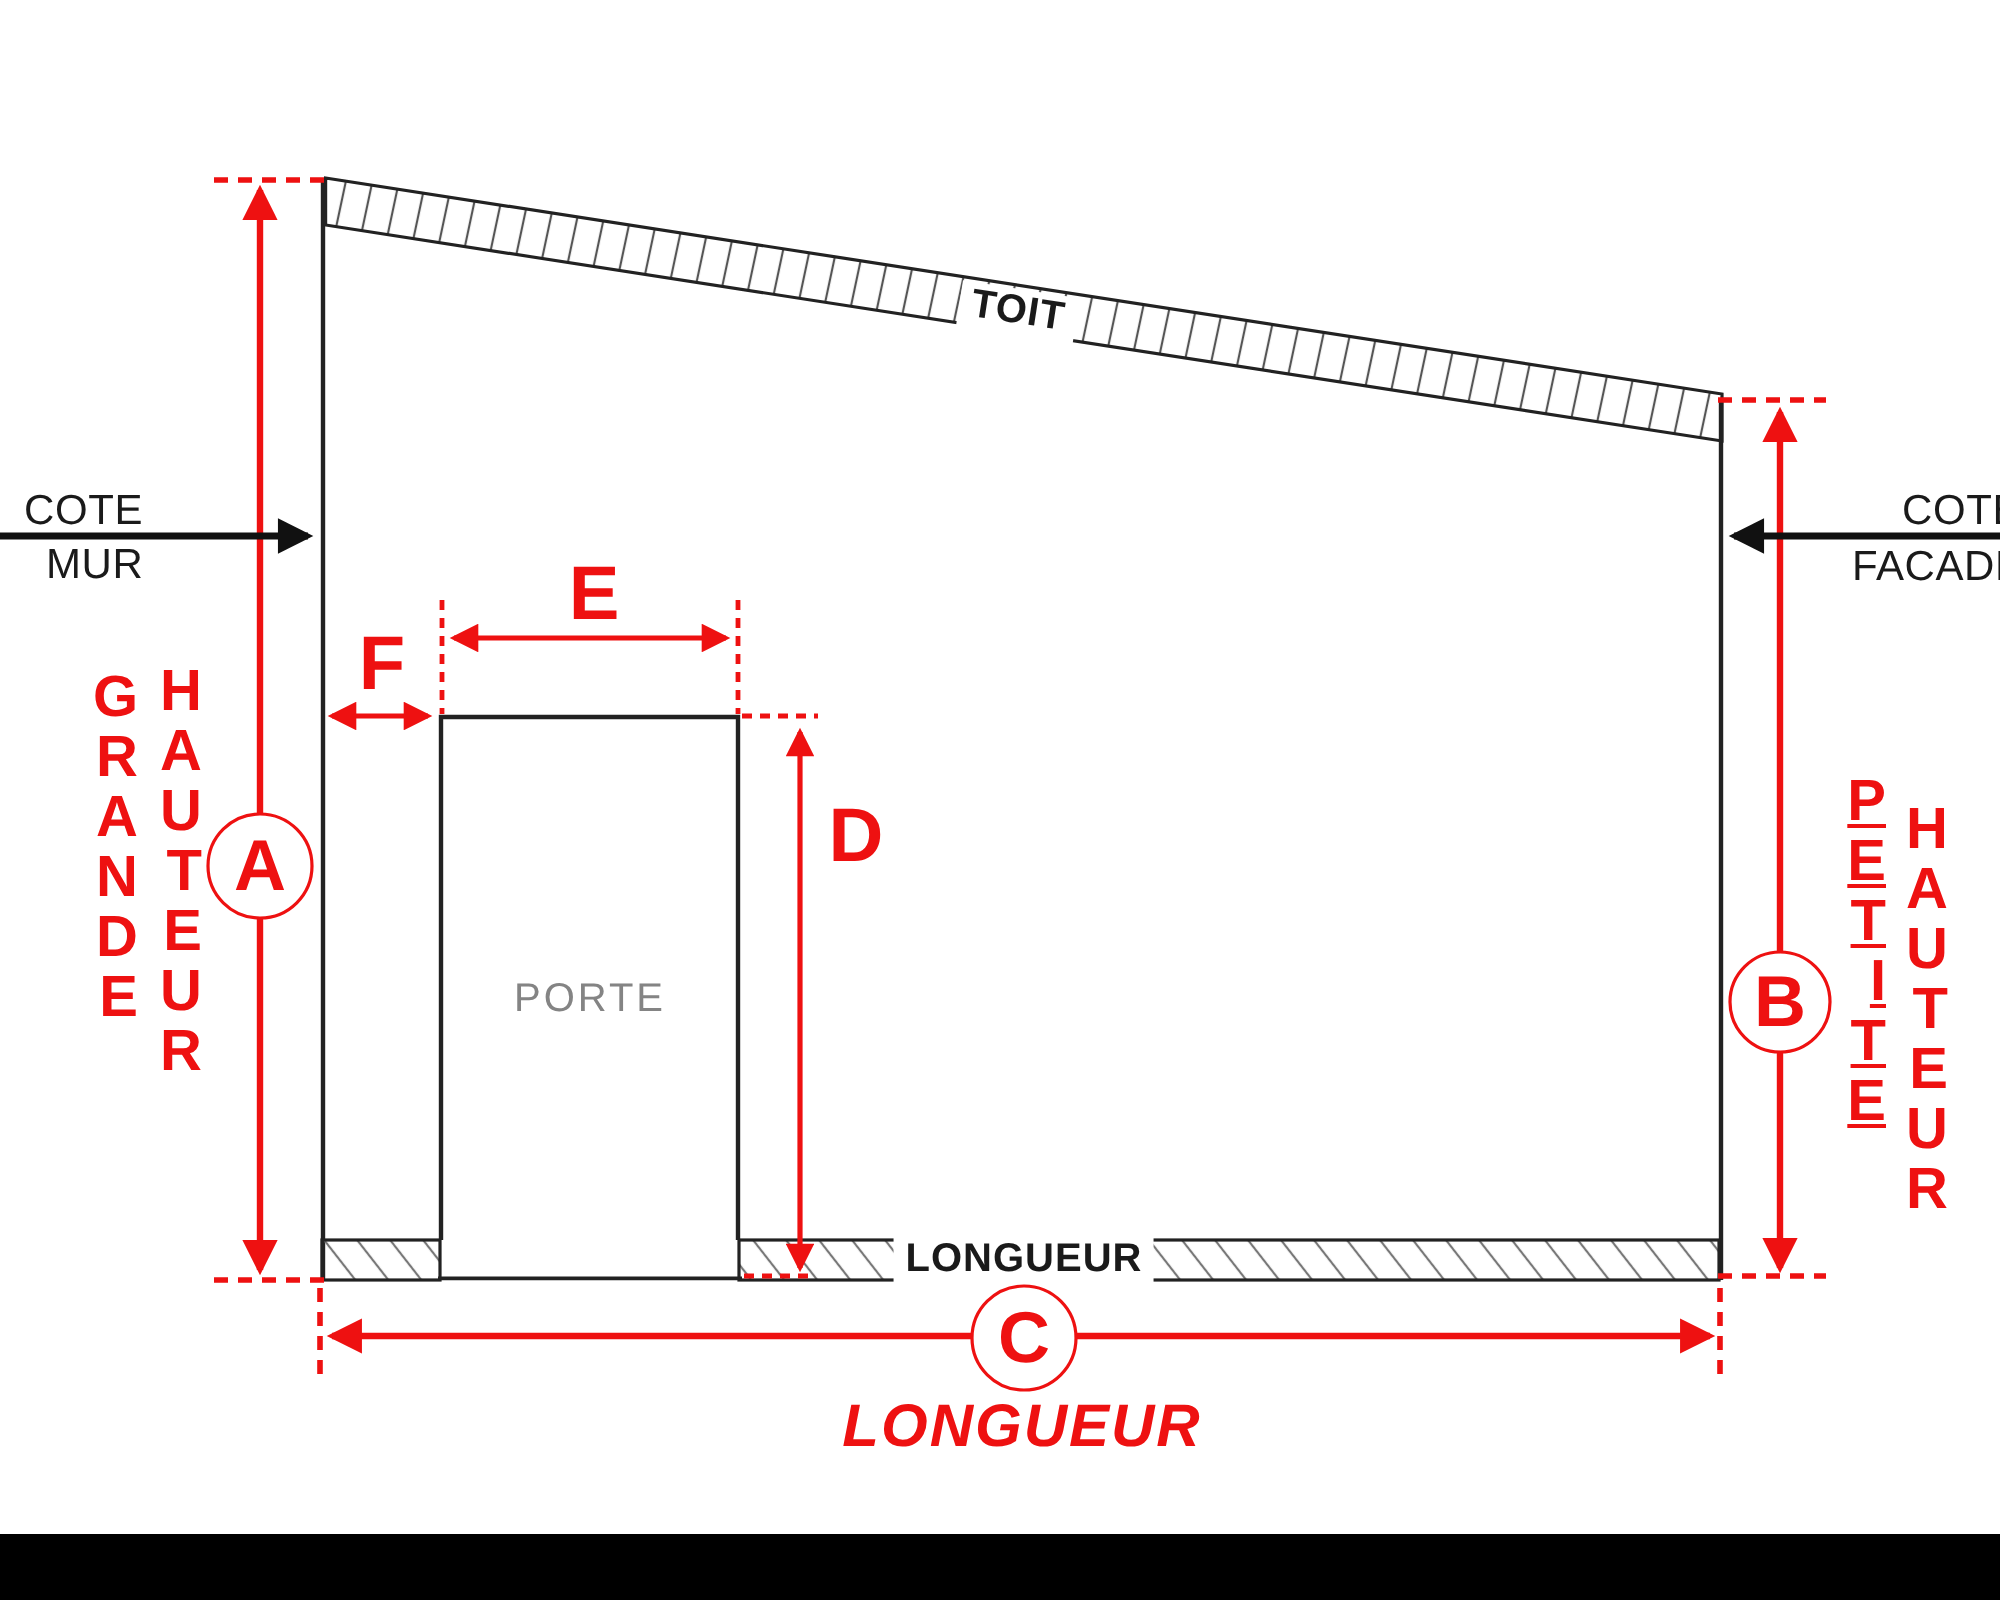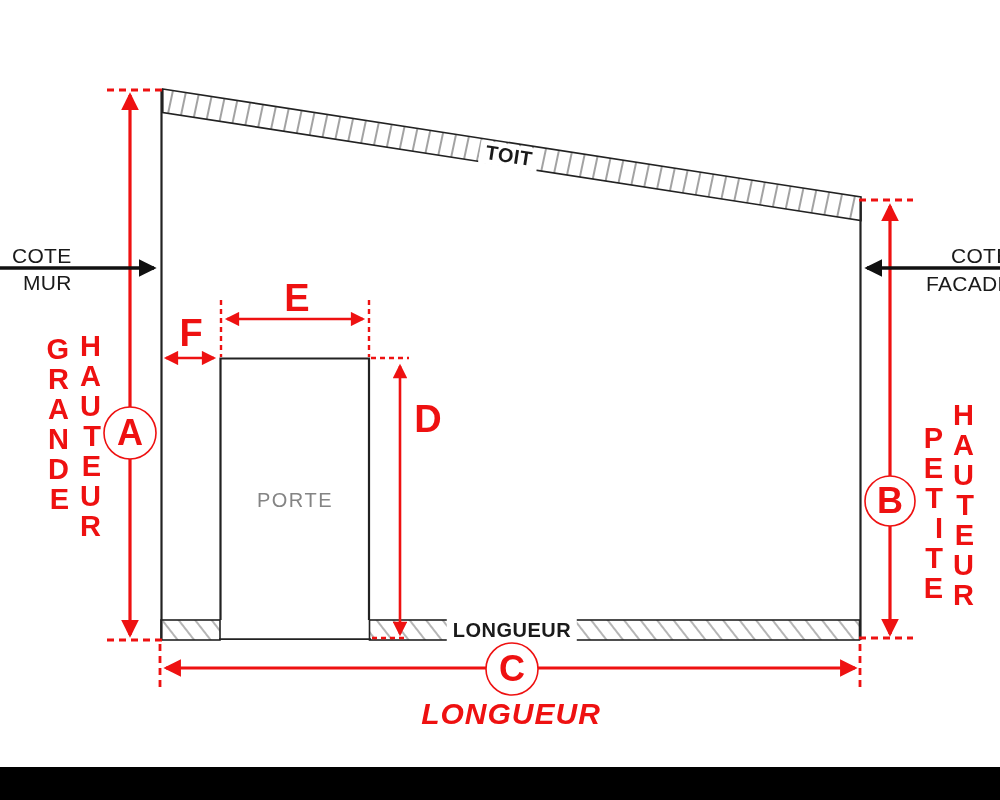--- a/index.html
+++ b/index.html
@@ -96,17 +96,17 @@
   <div class="lbl red dim-letter" style="left:512px;top:669px;">C</div>
 
   <div class="lbl red dim-label" style="left:428px;top:419px;">D</div>
   <div class="lbl red dim-label" style="left:297px;top:298px;">E</div>
   <div class="lbl red dim-label" style="left:191px;top:333px;">F</div>
 
   <div class="lbl red longueur" style="left:511px;top:714px;">LONGUEUR</div>
 
   <div class="vword" style="left:57px;top:334px;">GRANDE</div>
   <div class="vword" style="left:89px;top:331px;">HAUTEUR</div>
-  <div class="vword" style="left:931px;top:423px;">PETITE</div>
+  <div class="vword" style="left:931px;top:386px;text-decoration:underline;">PETITE</div>
   <div class="vword" style="left:962px;top:400px;">HAUTEUR</div>
 
   <div class="bottombar"></div>
 </div>
 
 </body></html>

